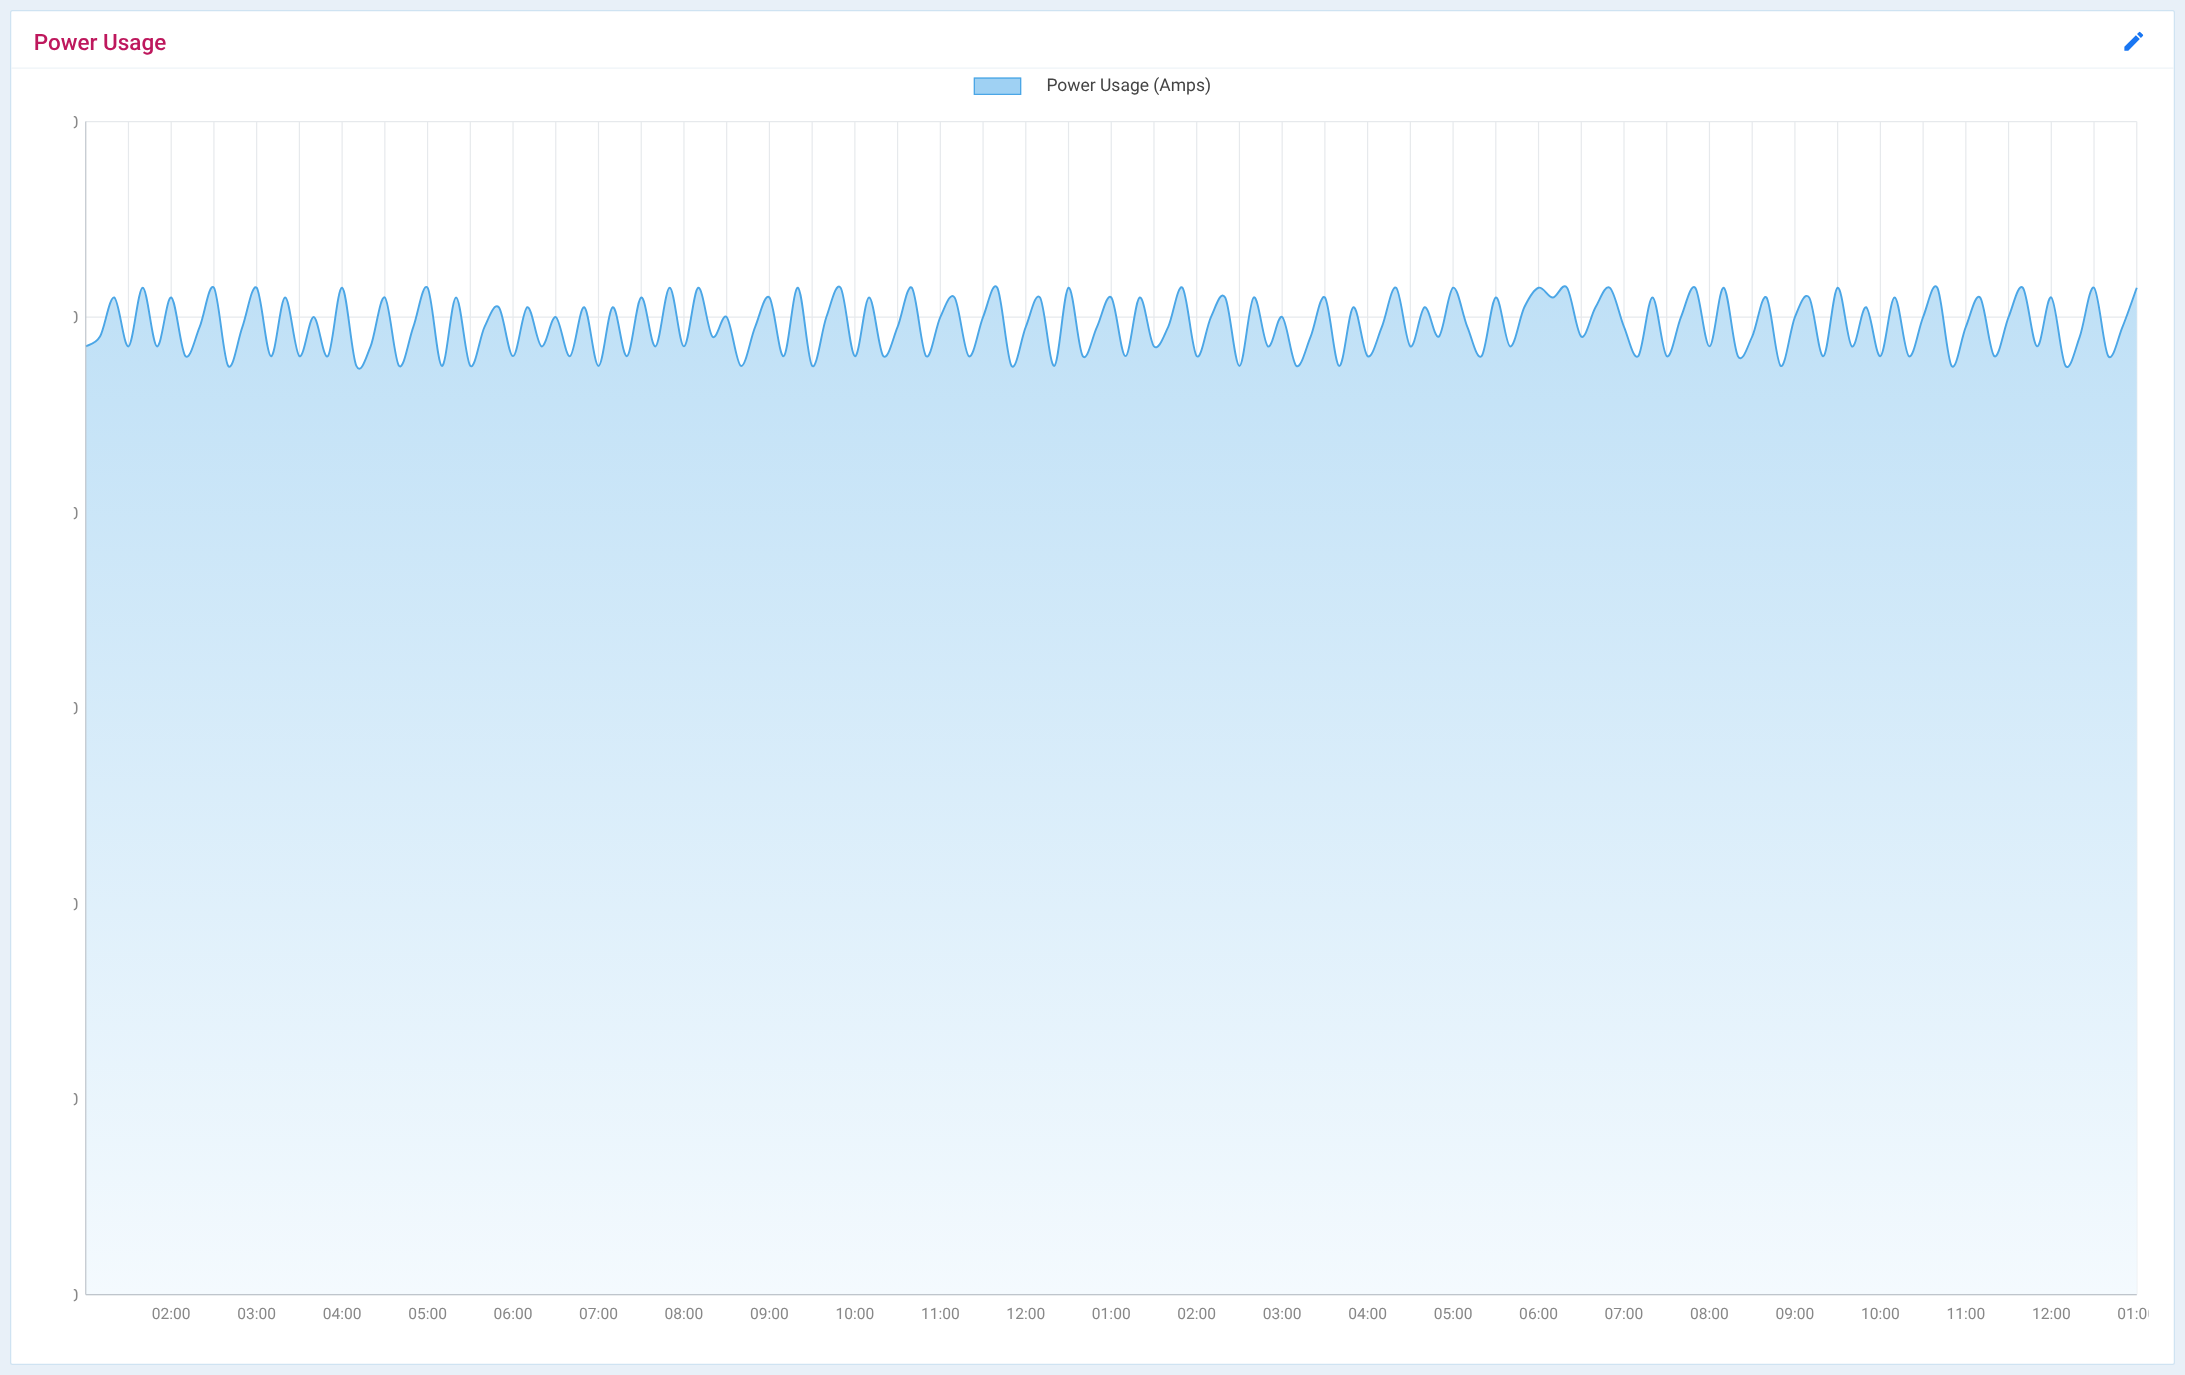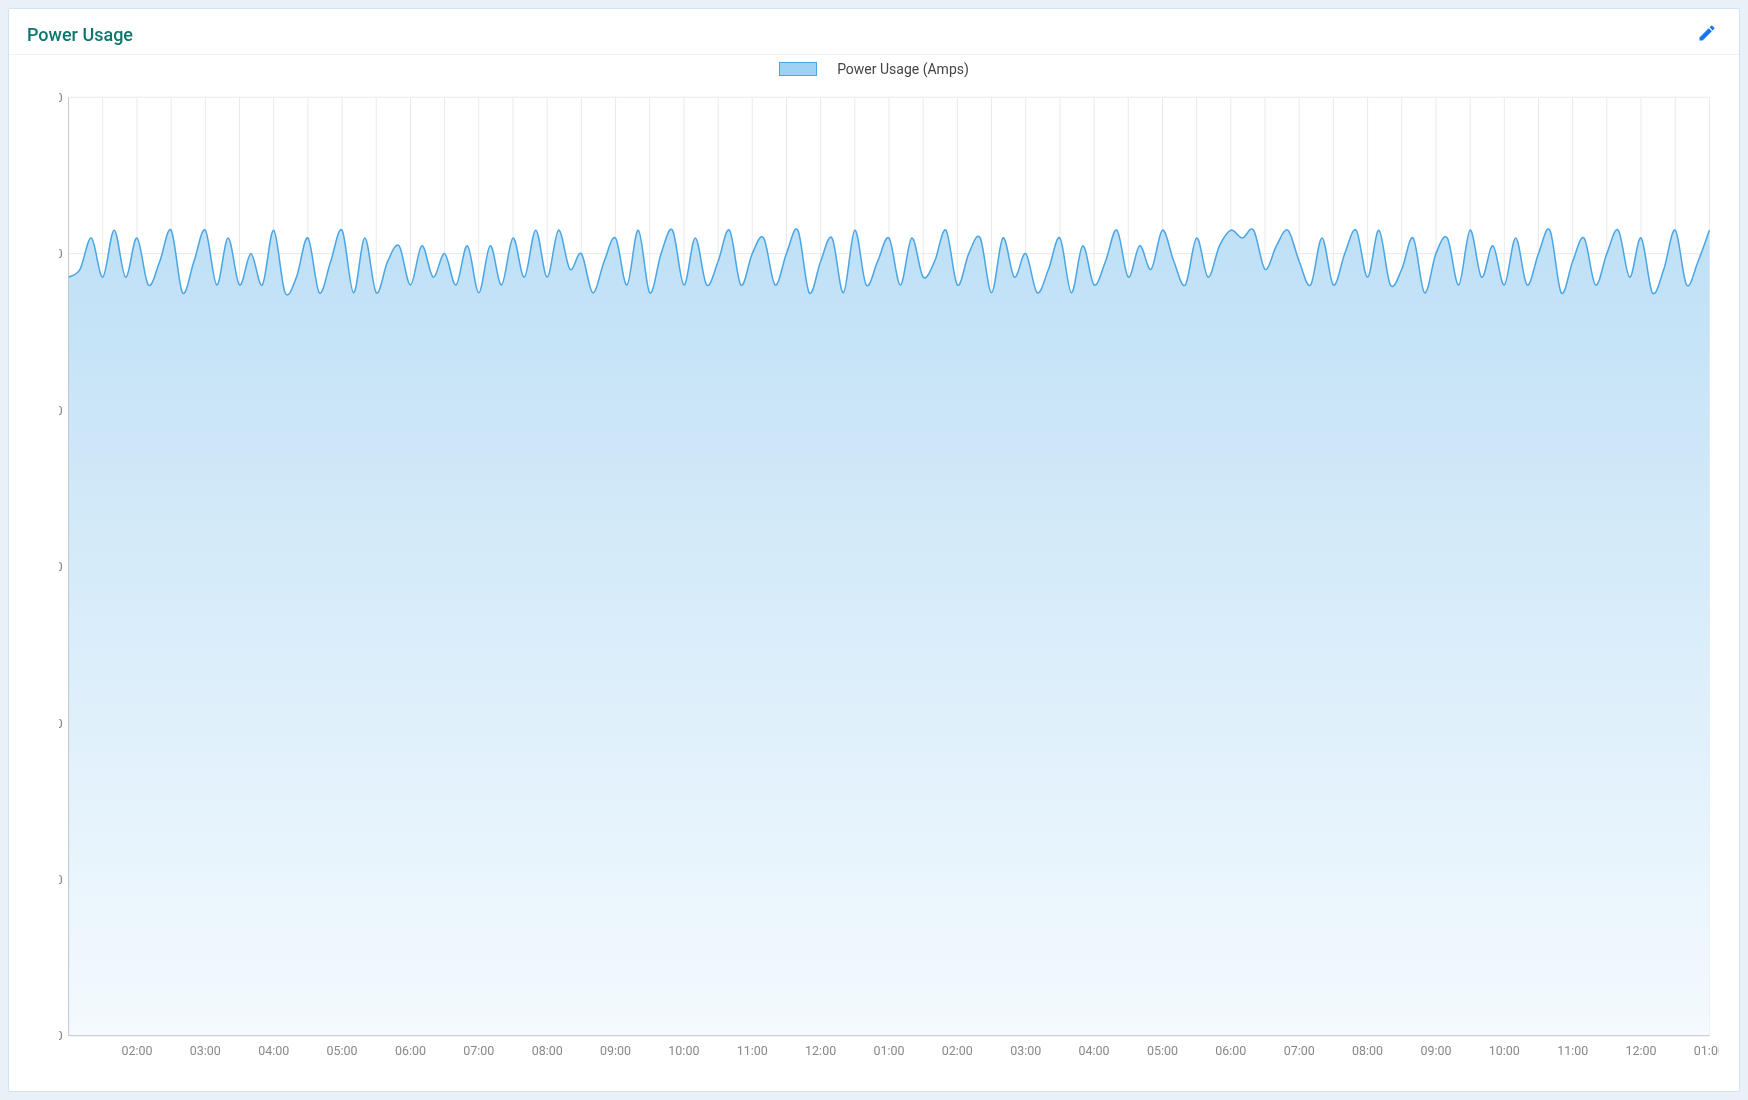--- a/index.html
+++ b/index.html
@@ -1,19 +1,19 @@
 <!DOCTYPE html>
 <html><head>
 <meta charset="utf-8">
 <style>
   html,body{margin:0;padding:0;width:1748px;height:1100px;background:#e8f0f8;font-family:-apple-system,BlinkMacSystemFont,"Segoe UI",Roboto,Arial,sans-serif;}
   .outer{padding:8px;box-sizing:border-box;width:100%;height:100%;}
   .panel{background:#fff;border:1px solid #cfe3f2;border-radius:2px;width:100%;height:100%;box-sizing:border-box;display:flex;flex-direction:column;position:relative;}
   .panel-header{display:flex;align-items:center;justify-content:space-between;padding:10px 18px 4px 18px;border-bottom:1px solid #eef3f7;}
-  .panel-title{font-size:18px;font-weight:500;color:#0f766e;}
+  .panel-title{font-size:18px;font-weight:500;color:#be185d;}
   .edit-btn{background:none;border:none;cursor:pointer;padding:4px;color:#1976f2;display:flex;align-items:center;}
   .edit-btn svg{width:20px;height:20px;fill:#1976f2;}
   .legend-row{display:flex;justify-content:center;align-items:center;gap:20px;padding:6px 0 2px 0;text-align:center;}
   .legend-swatch{width:36px;height:12px;background:#9fd1f3;border:1px solid #4ba6e6;display:inline-block;}
   .legend-label{font-size:14px;color:#444;}
   .chart-wrap{flex:1;position:relative;padding:4px 20px 20px 50px;box-sizing:border-box;}
   svg.chart{width:100%;height:100%;display:block;}
   .ytick-label{font-size:14px;fill:#888;text-anchor:end;}
   .xtick-label{font-size:13px;fill:#888;text-anchor:middle;}
   .grid-line{stroke:#e6e9ec;stroke-width:1;}

